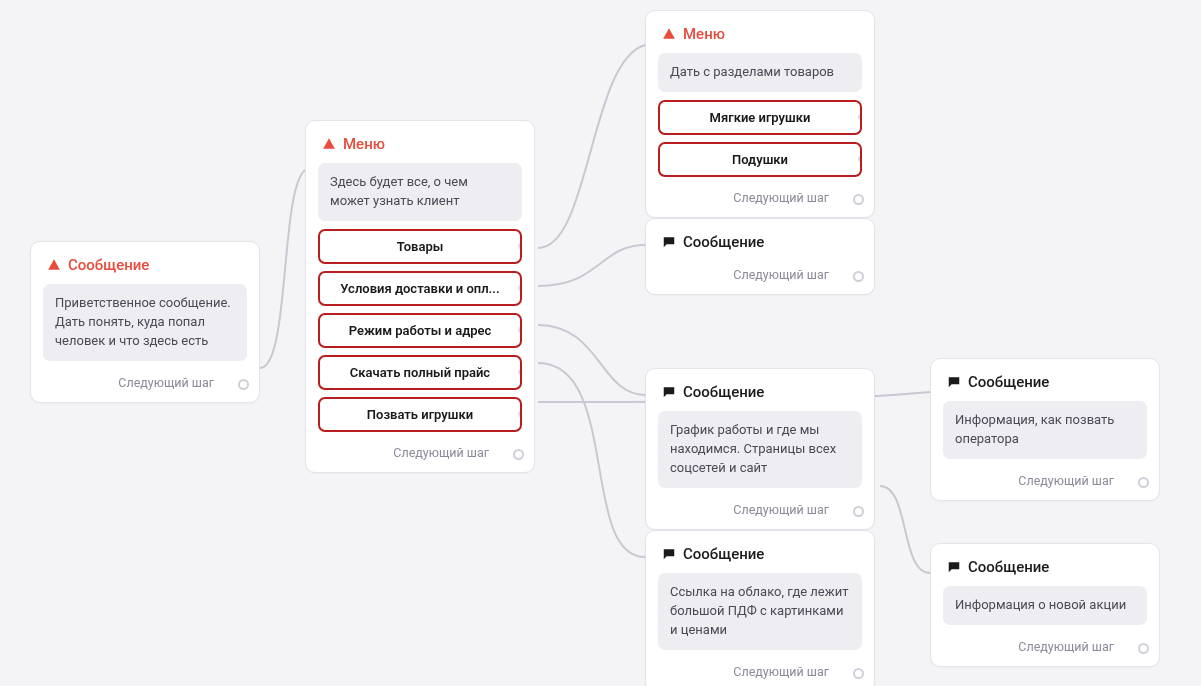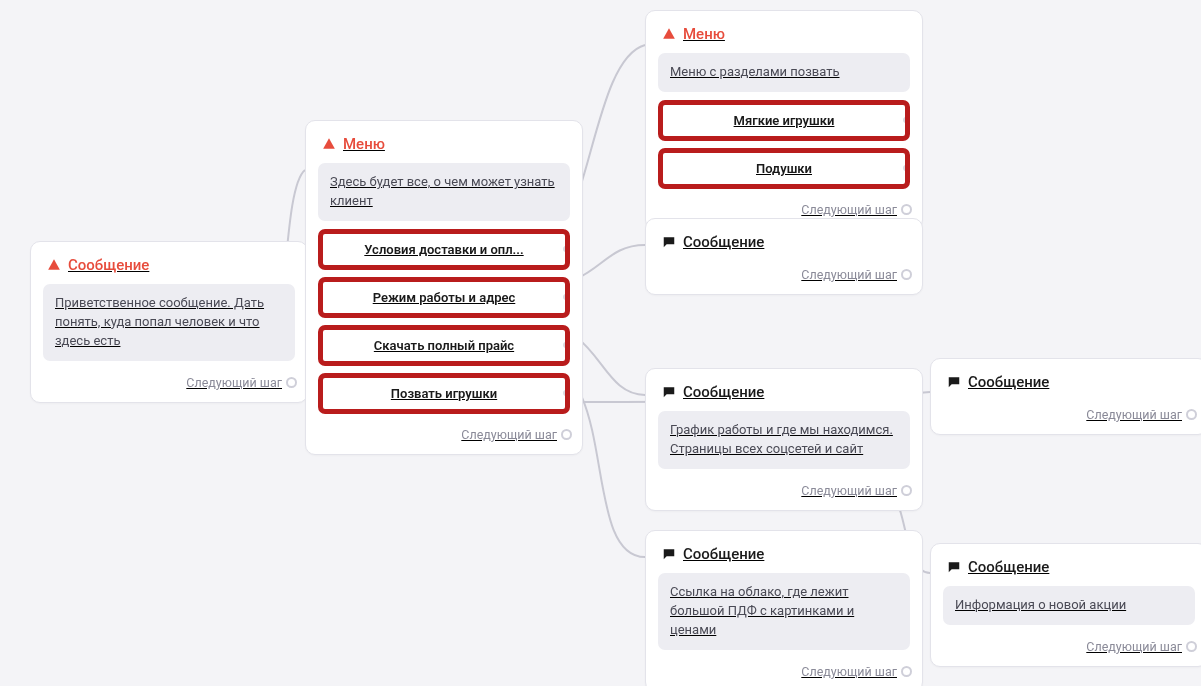--- a/index.html
+++ b/index.html
@@ -16,22 +16,21 @@
     width: 100%;
     height: 100%;
   }
   .node {
     position: absolute;
     background: #fff;
     border: 1px solid #e3e3ea;
     border-radius: 10px;
     box-shadow: 0 1px 2px rgba(0,0,0,0.03);
     padding: 14px 12px 10px 12px;
-    width: 278px;
-    text-decoration: underline;
+    width: 230px;
   }
   .node-header {
     display: flex;
     align-items: center;
     gap: 7px;
     margin-bottom: 10px;
     padding: 0 4px;
   }
   .node-title {
     font-size: 15px;
@@ -54,21 +53,21 @@
     border-radius: 7px;
     padding: 10px 12px;
     font-size: 13px;
     color: #4a4a55;
     line-height: 1.45;
     margin-bottom: 8px;
   }
   .option {
     position: relative;
     background: #fff;
-    border: 5px solid #b91c1c;
+    border: 2px solid #b91c1c;
     border-radius: 7px;
     padding: 8px 10px;
     font-size: 13px;
     color: #1a1a1a;
     font-weight: 600;
     text-align: center;
     margin-bottom: 7px;
     white-space: nowrap;
     overflow: hidden;
     text-overflow: ellipsis;
@@ -79,22 +78,22 @@
     top: 50%;
     transform: translateY(-50%);
     width: 10px; height: 10px;
     background: #d9d9e0;
     border-radius: 50%;
     border: 2px solid #fff;
   }
   .next-step {
     display: flex;
     justify-content: flex-end;
-    align-items: center;
-    gap: 0;
+    align-items: flex-end;
+    gap: 20px;
     font-size: 12.5px;
     color: #8a8a98;
     padding: 6px 2px 2px 2px;
     position: relative;
   }
   .next-step .port-next {
     position: relative;
     width: 11px; height: 11px;
     background: #fff;
     border: 2px solid #cfcfd9;
@@ -155,20 +154,24 @@
   <div class="node-header">
     <span class="icon-warning">
       <svg viewBox="0 0 24 24">
             <path fill="#e74c3c" d="M12 2 L22 20 H2 Z"></path>
           </svg>
     </span>
     <span class="node-title title-red">Меню</span>
   </div>
   <div class="node-body">Здесь будет все, о чем может узнать клиент</div>
   <div class="option">
+    <span>Товары</span>
+    <span class="port"></span>
+  </div>
+  <div class="option">
     <span>Условия доставки и опл...</span>
     <span class="port"></span>
   </div>
   <div class="option">
     <span>Режим работы и адрес</span>
     <span class="port"></span>
   </div>
   <div class="option">
     <span>Скачать полный прайс</span>
     <span class="port"></span>
@@ -185,21 +188,21 @@
 
 <div class="node" style="left:645px; top:10px;">
   <div class="node-header">
     <span class="icon-warning">
       <svg viewBox="0 0 24 24">
             <path fill="#e74c3c" d="M12 2 L22 20 H2 Z"></path>
           </svg>
     </span>
     <span class="node-title title-red">Меню</span>
   </div>
-  <div class="node-body">Меню с разделами позвать</div>
+  <div class="node-body">Дать с разделами товаров</div>
   <div class="option">
     <span>Мягкие игрушки</span>
     <span class="port"></span>
   </div>
   <div class="option">
     <span>Подушки</span>
     <span class="port"></span>
   </div>
   <div class="next-step">
     <span>Следующий шаг</span>
@@ -256,20 +259,21 @@
 
 <div class="node" style="left:930px; top:358px;">
   <div class="node-header">
     <span class="icon-message">
       <svg viewBox="0 0 24 24">
             <path fill="#1a1a1a" d="M3 4h18v12H8l-5 5z"></path>
           </svg>
     </span>
     <span class="node-title title-dark">Сообщение</span>
   </div>
+  <div class="node-body">Информация, как позвать оператора</div>
   <div class="next-step">
     <span>Следующий шаг</span>
     <span class="port-next"></span>
   </div>
 </div>
 
 <div class="node" style="left:930px; top:543px;">
   <div class="node-header">
     <span class="icon-message">
       <svg viewBox="0 0 24 24">

